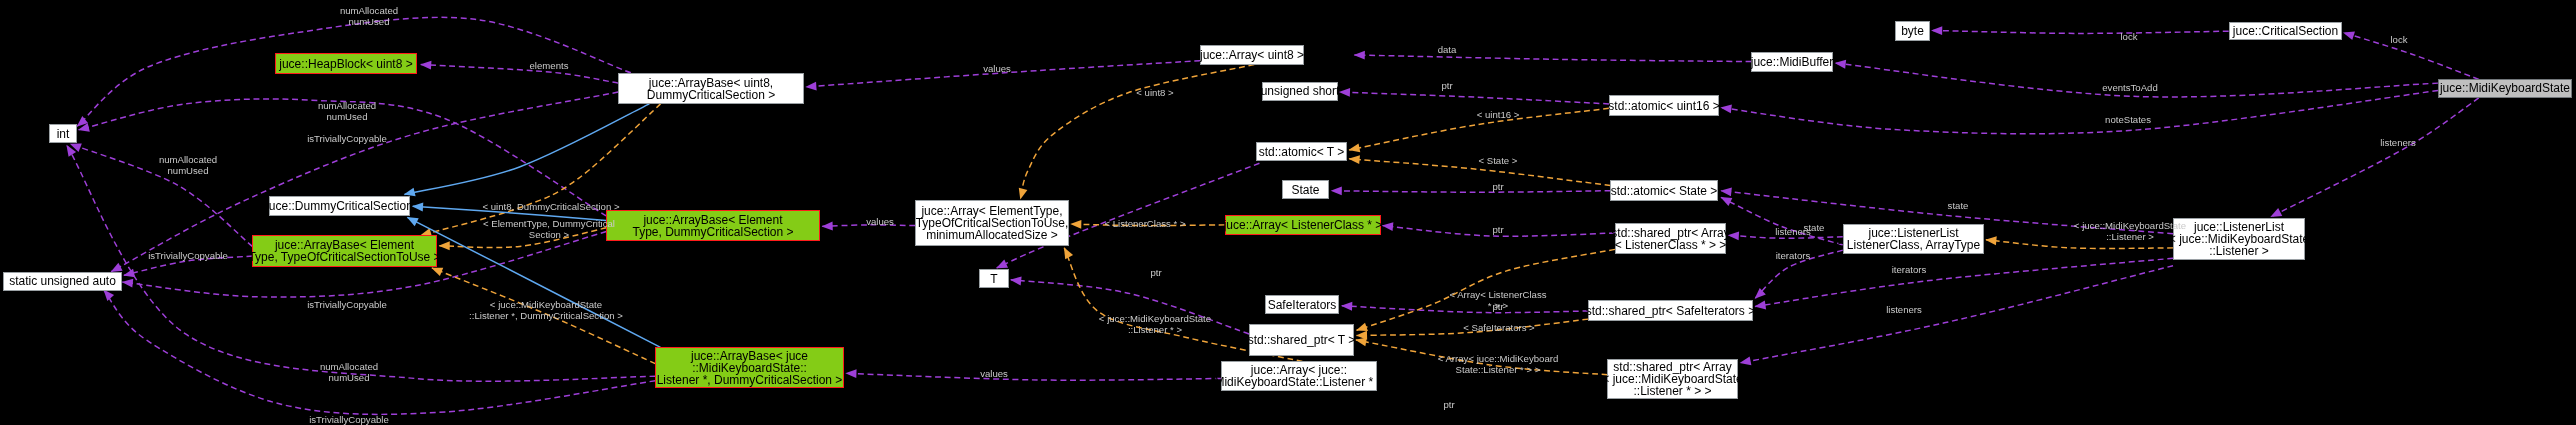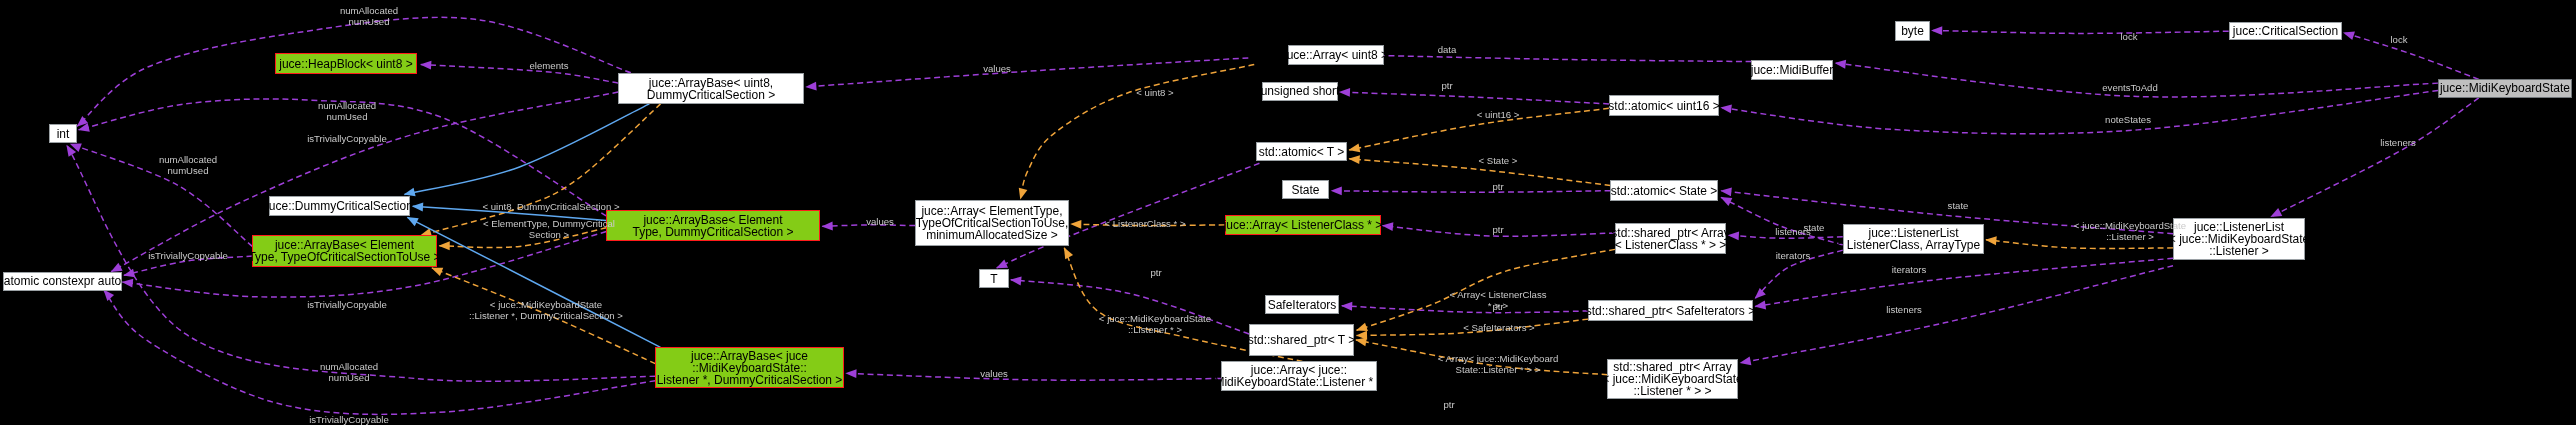--- a/index.html
+++ b/index.html
@@ -80,21 +80,21 @@
       <div class="node" style="left: 49px; top: 124px; width: 28px; height: 19.3px;">
         <div>int</div>
       </div>
       <div class="node flagged" style="left: 275px; top: 53px; width: 142px; height: 21px;">
         <div>juce::HeapBlock&lt; uint8 &gt;</div>
       </div>
       <div class="node" style="left: 269px; top: 196px; width: 141px; height: 20px;">
         <div>juce::DummyCriticalSection</div>
       </div>
       <div class="node" style="left: 3px; top: 272px; width: 119px; height: 18.6px;">
-        <div>atomic constexpr auto</div>
+        <div>static unsigned auto</div>
       </div>
       <div class="node flagged" style="left: 252px; top: 235px; width: 185px; height: 32px;">
         <div>juce::ArrayBase&lt; Element</div>
         <div>Type, TypeOfCriticalSectionToUse &gt;</div>
       </div>
       <div class="node" style="left: 618px; top: 73px; width: 186px; height: 31px;">
         <div>juce::ArrayBase&lt; uint8,</div>
         <div>DummyCriticalSection &gt;</div>
       </div>
       <div class="node flagged" style="left: 606px; top: 210px; width: 214px; height: 31px;">
@@ -107,21 +107,21 @@
         <div>Listener *, DummyCriticalSection &gt;</div>
       </div>
       <div class="node" style="left: 915px; top: 200px; width: 154px; height: 46px;">
         <div>juce::Array&lt; ElementType,</div>
         <div>TypeOfCriticalSectionToUse,</div>
         <div>minimumAllocatedSize &gt;</div>
       </div>
       <div class="node" style="left: 979px; top: 269px; width: 30px; height: 19.3px;">
         <div>T</div>
       </div>
-      <div class="node" style="left: 1288px; top: 45px; width: 96px; height: 20px;">
+      <div class="node" style="left: 1200px; top: 45px; width: 104px; height: 20px;">
         <div>juce::Array&lt; uint8 &gt;</div>
       </div>
       <div class="node" style="left: 1262px; top: 82px; width: 76px; height: 18.6px;">
         <div>unsigned short</div>
       </div>
       <div class="node" style="left: 1256px; top: 142px; width: 91px; height: 19.3px;">
         <div>std::atomic&lt; T &gt;</div>
       </div>
       <div class="node" style="left: 1282px; top: 180px; width: 47px; height: 19.3px;">
         <div>State</div>
@@ -150,21 +150,21 @@
         <div>&lt; ListenerClass * &gt; &gt;</div>
       </div>
       <div class="node" style="left: 1588px; top: 300px; width: 165px; height: 21px;">
         <div>std::shared_ptr&lt; SafeIterators &gt;</div>
       </div>
       <div class="node" style="left: 1607px; top: 359px; width: 131px; height: 40px;">
         <div>std::shared_ptr&lt; Array</div>
         <div>&lt; juce::MidiKeyboardState</div>
         <div>::Listener * &gt; &gt;</div>
       </div>
-      <div class="node" style="left: 1751px; top: 60px; width: 82px; height: 20px;">
+      <div class="node" style="left: 1751px; top: 52px; width: 82px; height: 20px;">
         <div>juce::MidiBuffer</div>
       </div>
       <div class="node" style="left: 1895px; top: 21px; width: 35px; height: 20px;">
         <div>byte</div>
       </div>
       <div class="node" style="left: 1843px; top: 224px; width: 141px; height: 30px;">
         <div>juce::ListenerList</div>
         <div>&lt; ListenerClass, ArrayType &gt;</div>
       </div>
       <div class="node" style="left: 2173px; top: 218px; width: 132px; height: 42px;">

